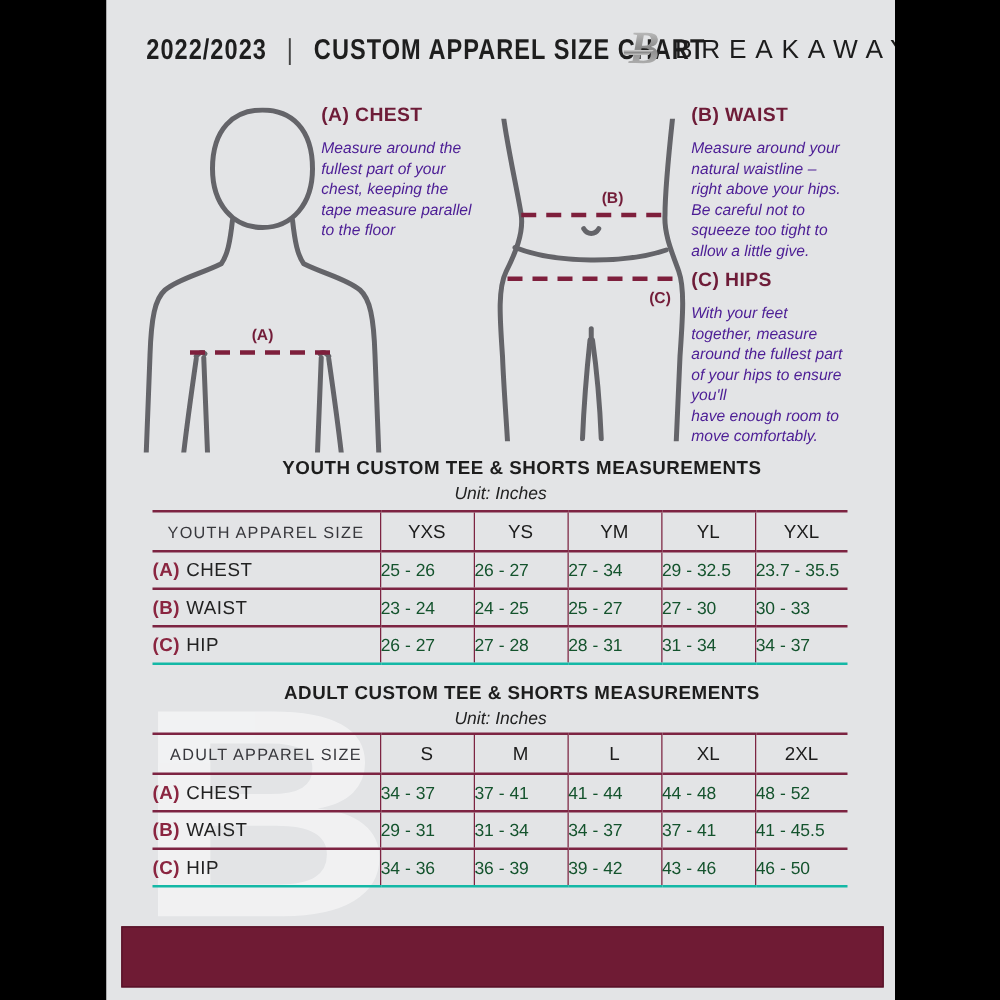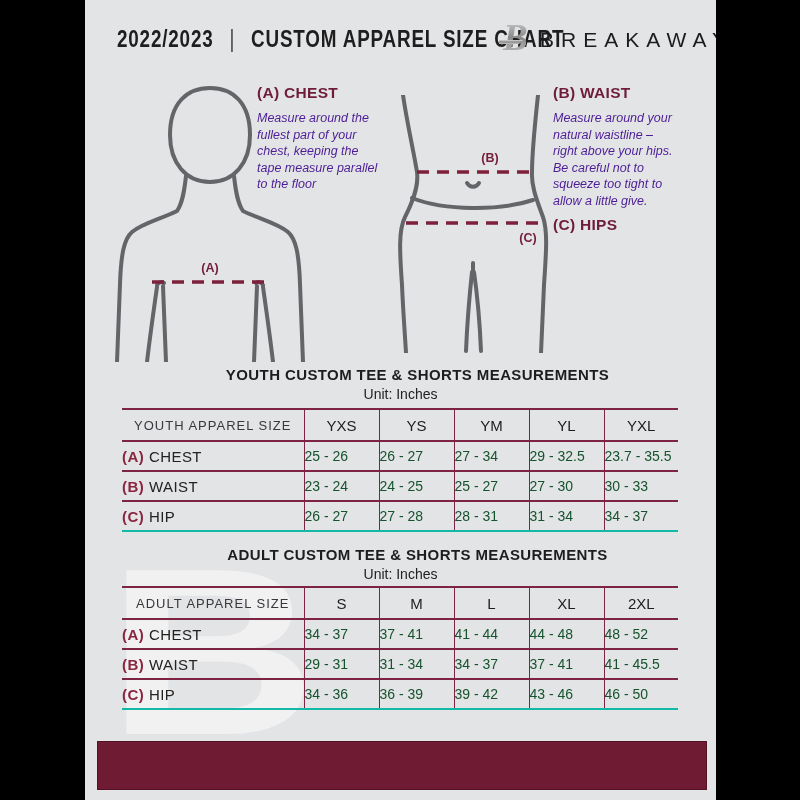--- a/index.html
+++ b/index.html
@@ -49,21 +49,21 @@
     white-space:pre-line;
   }
 
   
   .sec-title{
     position:absolute;left:0;width:100%;text-align:center;
     font-weight:bold;font-size:15px;color:#1d1d1d;letter-spacing:0.4px;margin-left:17px;
   }
   .sec-unit{
     position:absolute;left:0;width:100%;text-align:center;
-    font-size:14px;color:#222;
+    font-style:italic;font-size:14px;color:#222;
   }
   .yt-title{top:366px;} .yt-unit{top:386px;}
   .at-title{top:546px;} .at-unit{top:566px;}
 
   
   table.size{
     position:absolute;left:37px;width:556px;border-collapse:collapse;table-layout:fixed;
     z-index:2;background:transparent;
   }
   .yt-table{top:408px;} .at-table{top:586px;}
@@ -166,20 +166,27 @@
       <p>Measure around your
 natural waistline –
 right above your hips.
 Be careful not to
 squeeze too tight to
 allow a little give.</p>
     </div>
 
     <div class="instr instr-c">
       <h3>(C) HIPS</h3>
+      <p>With your feet
+together, measure
+around the fullest part
+of your hips to ensure
+you'll
+have enough room to
+move comfortably.</p>
     </div>
 
     <div class="watermark">B</div>
 
     <div class="sec-title yt-title">YOUTH CUSTOM TEE &amp; SHORTS MEASUREMENTS</div>
     <div class="sec-unit yt-unit">Unit: Inches</div>
     <table class="size yt-table">
       <colgroup>
           <col style="width:182px">
           <col style="width:75px">

